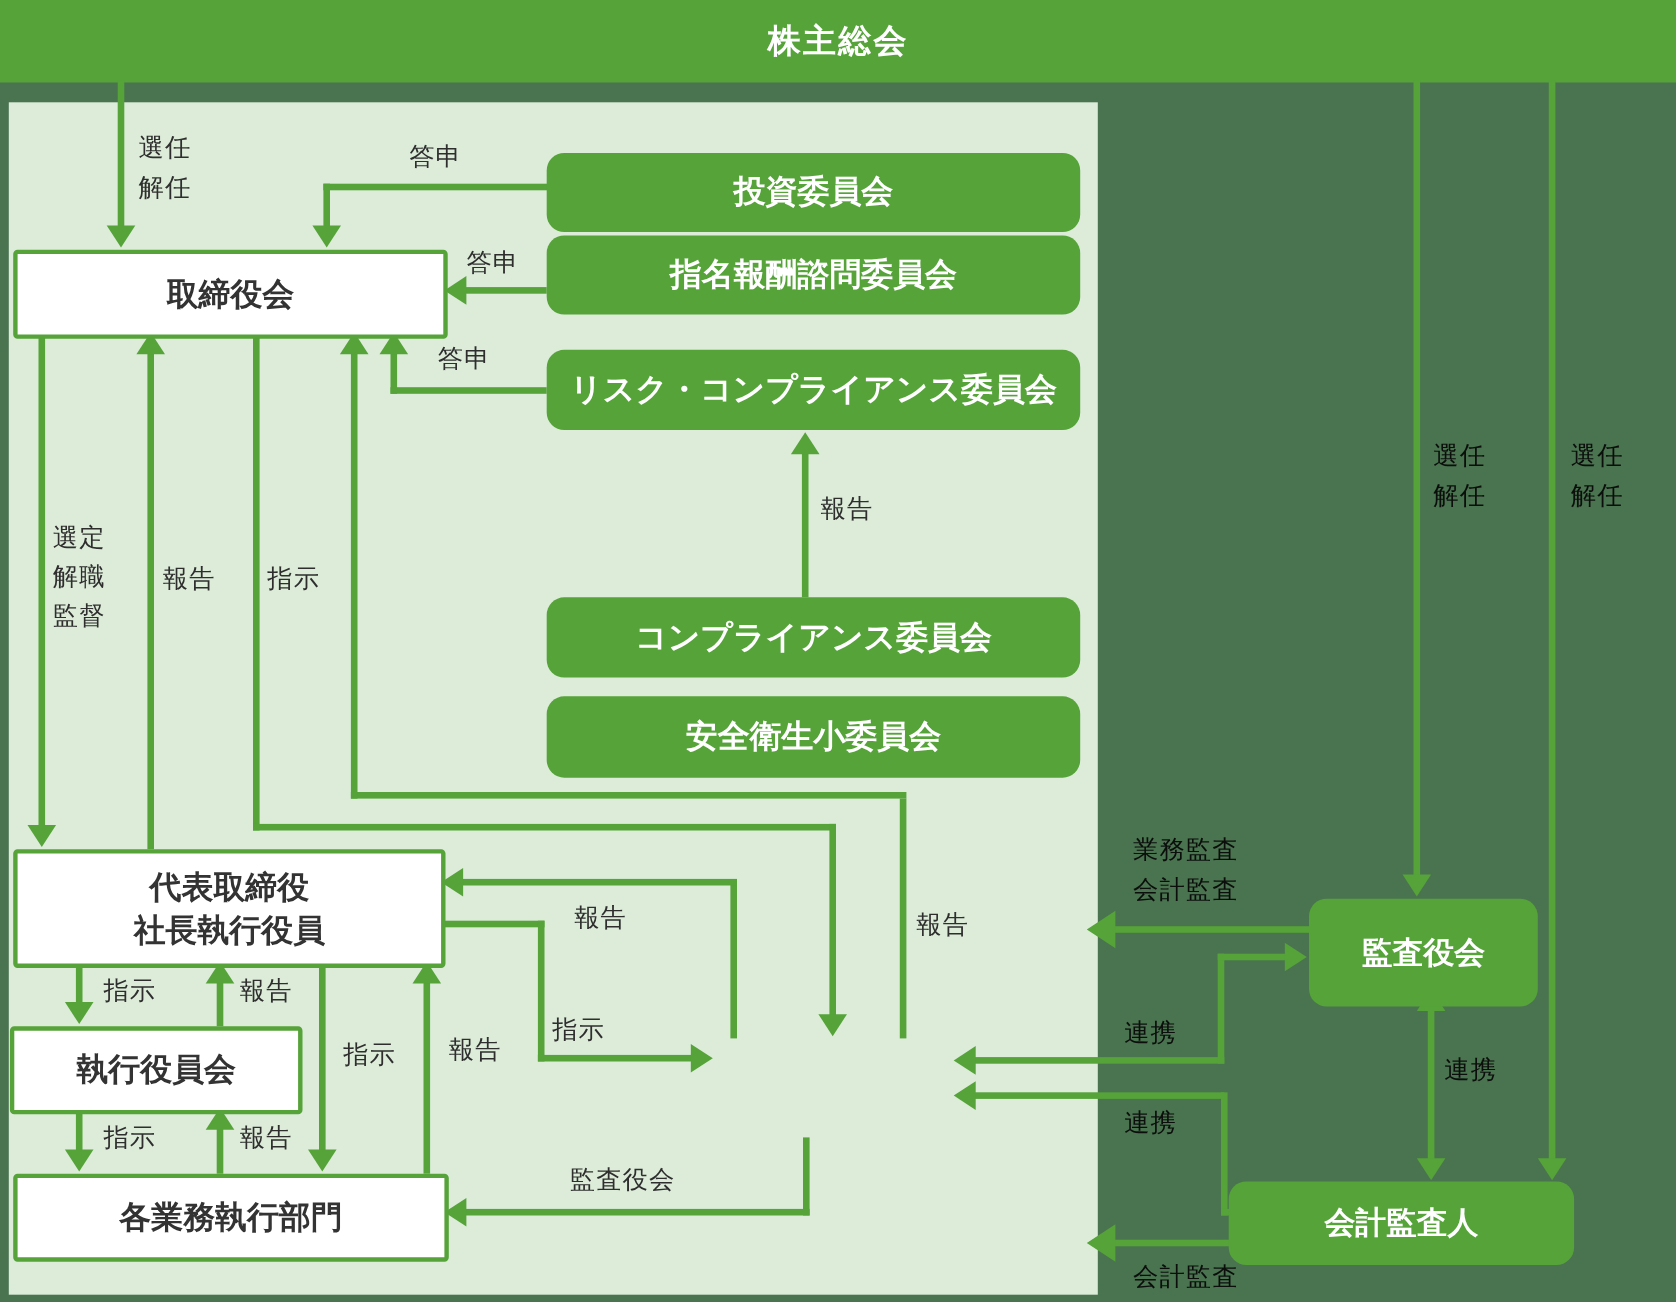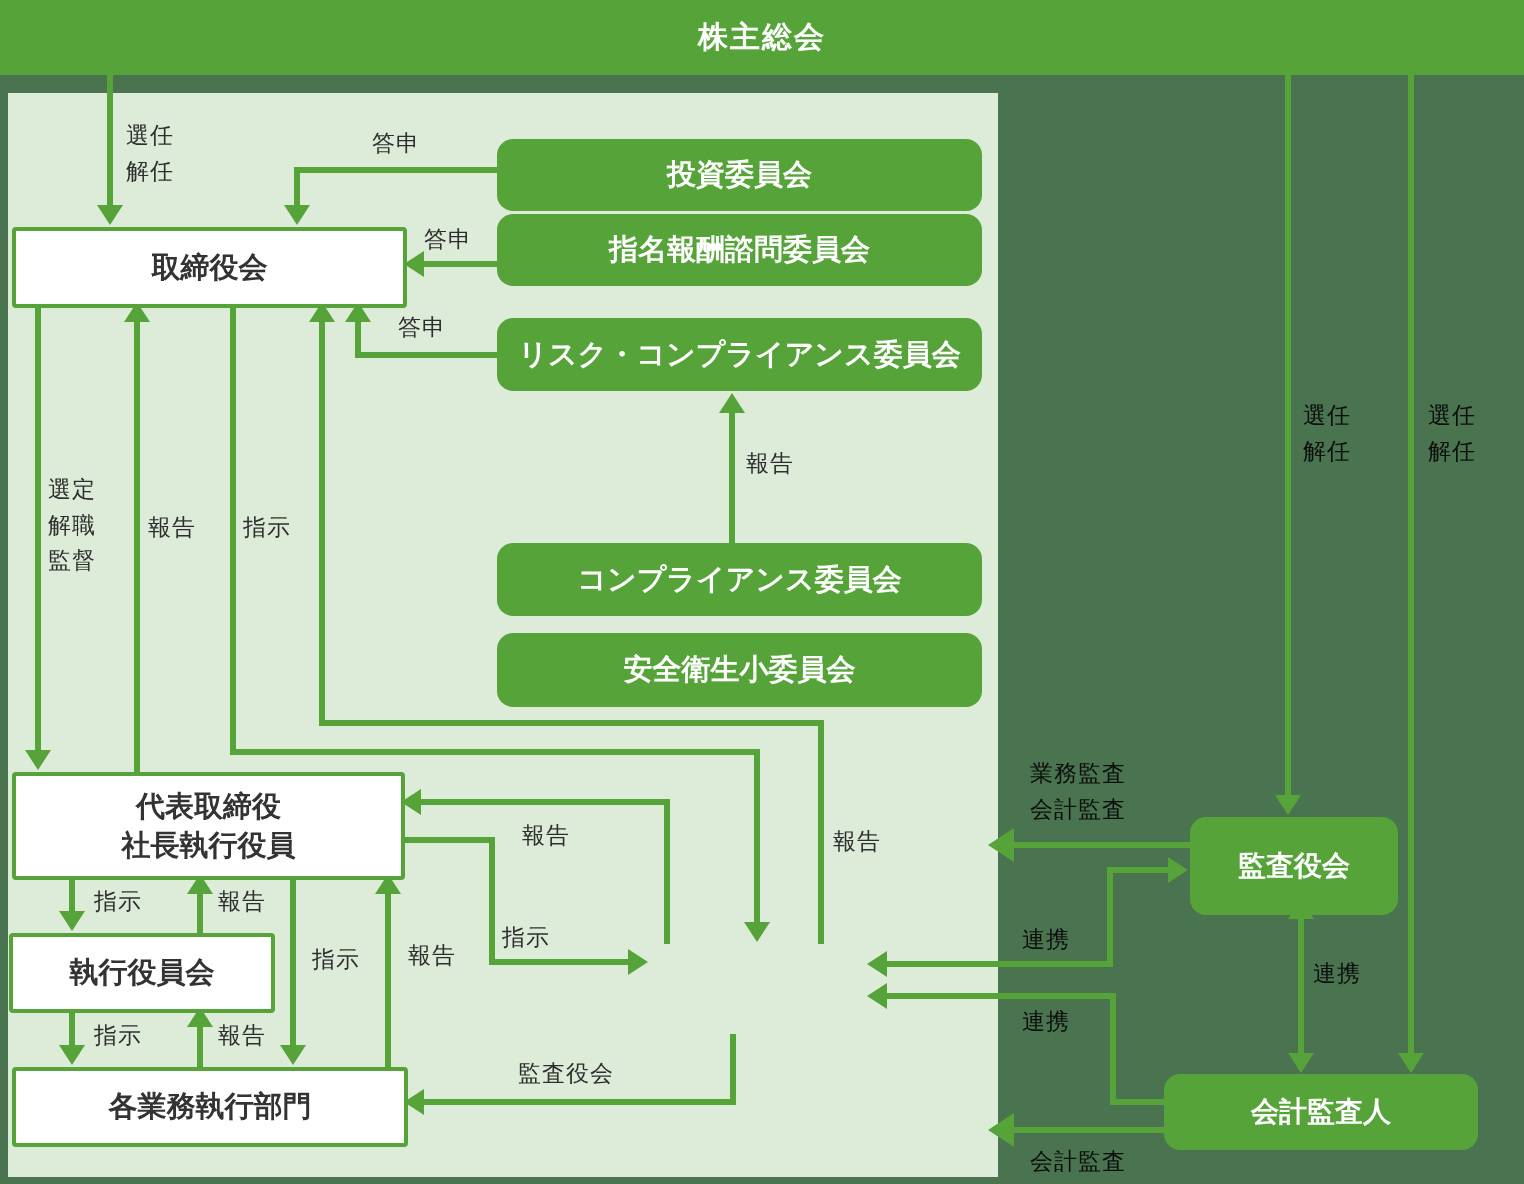--- a/index.html
+++ b/index.html
@@ -158,21 +158,21 @@
     </div>
   <div class="node white" style="left:9px;top:933px;width:258px;height:72px">
     <span>執行役員会</span>
     </div>
   <div class="node white" style="left:12px;top:1067px;width:388px;height:72px">
     <span>各業務執行部門</span>
     </div>
   <div class="node green small" style="left:1190px;top:817px;width:208px;height:98px">
     <span>監査役会</span>
     </div>
-  <div class="node green small" style="left:1164px;top:1074px;width:314px;height:76px">
+  <div class="node green small" style="left:1117px;top:1074px;width:314px;height:76px">
     <span>会計監査人</span>
     </div>
 
   <div class="elbl" style="left:126px;top:118px">選任
 解任</div>
   <div class="elbl" style="left:372px;top:126px">答申</div>
   <div class="elbl" style="left:424px;top:222px">答申</div>
   <div class="elbl" style="left:398px;top:310px">答申</div>
   <div class="elbl" style="left:746px;top:446px">報告</div>
   <div class="elbl" style="left:48px;top:472px">選定

